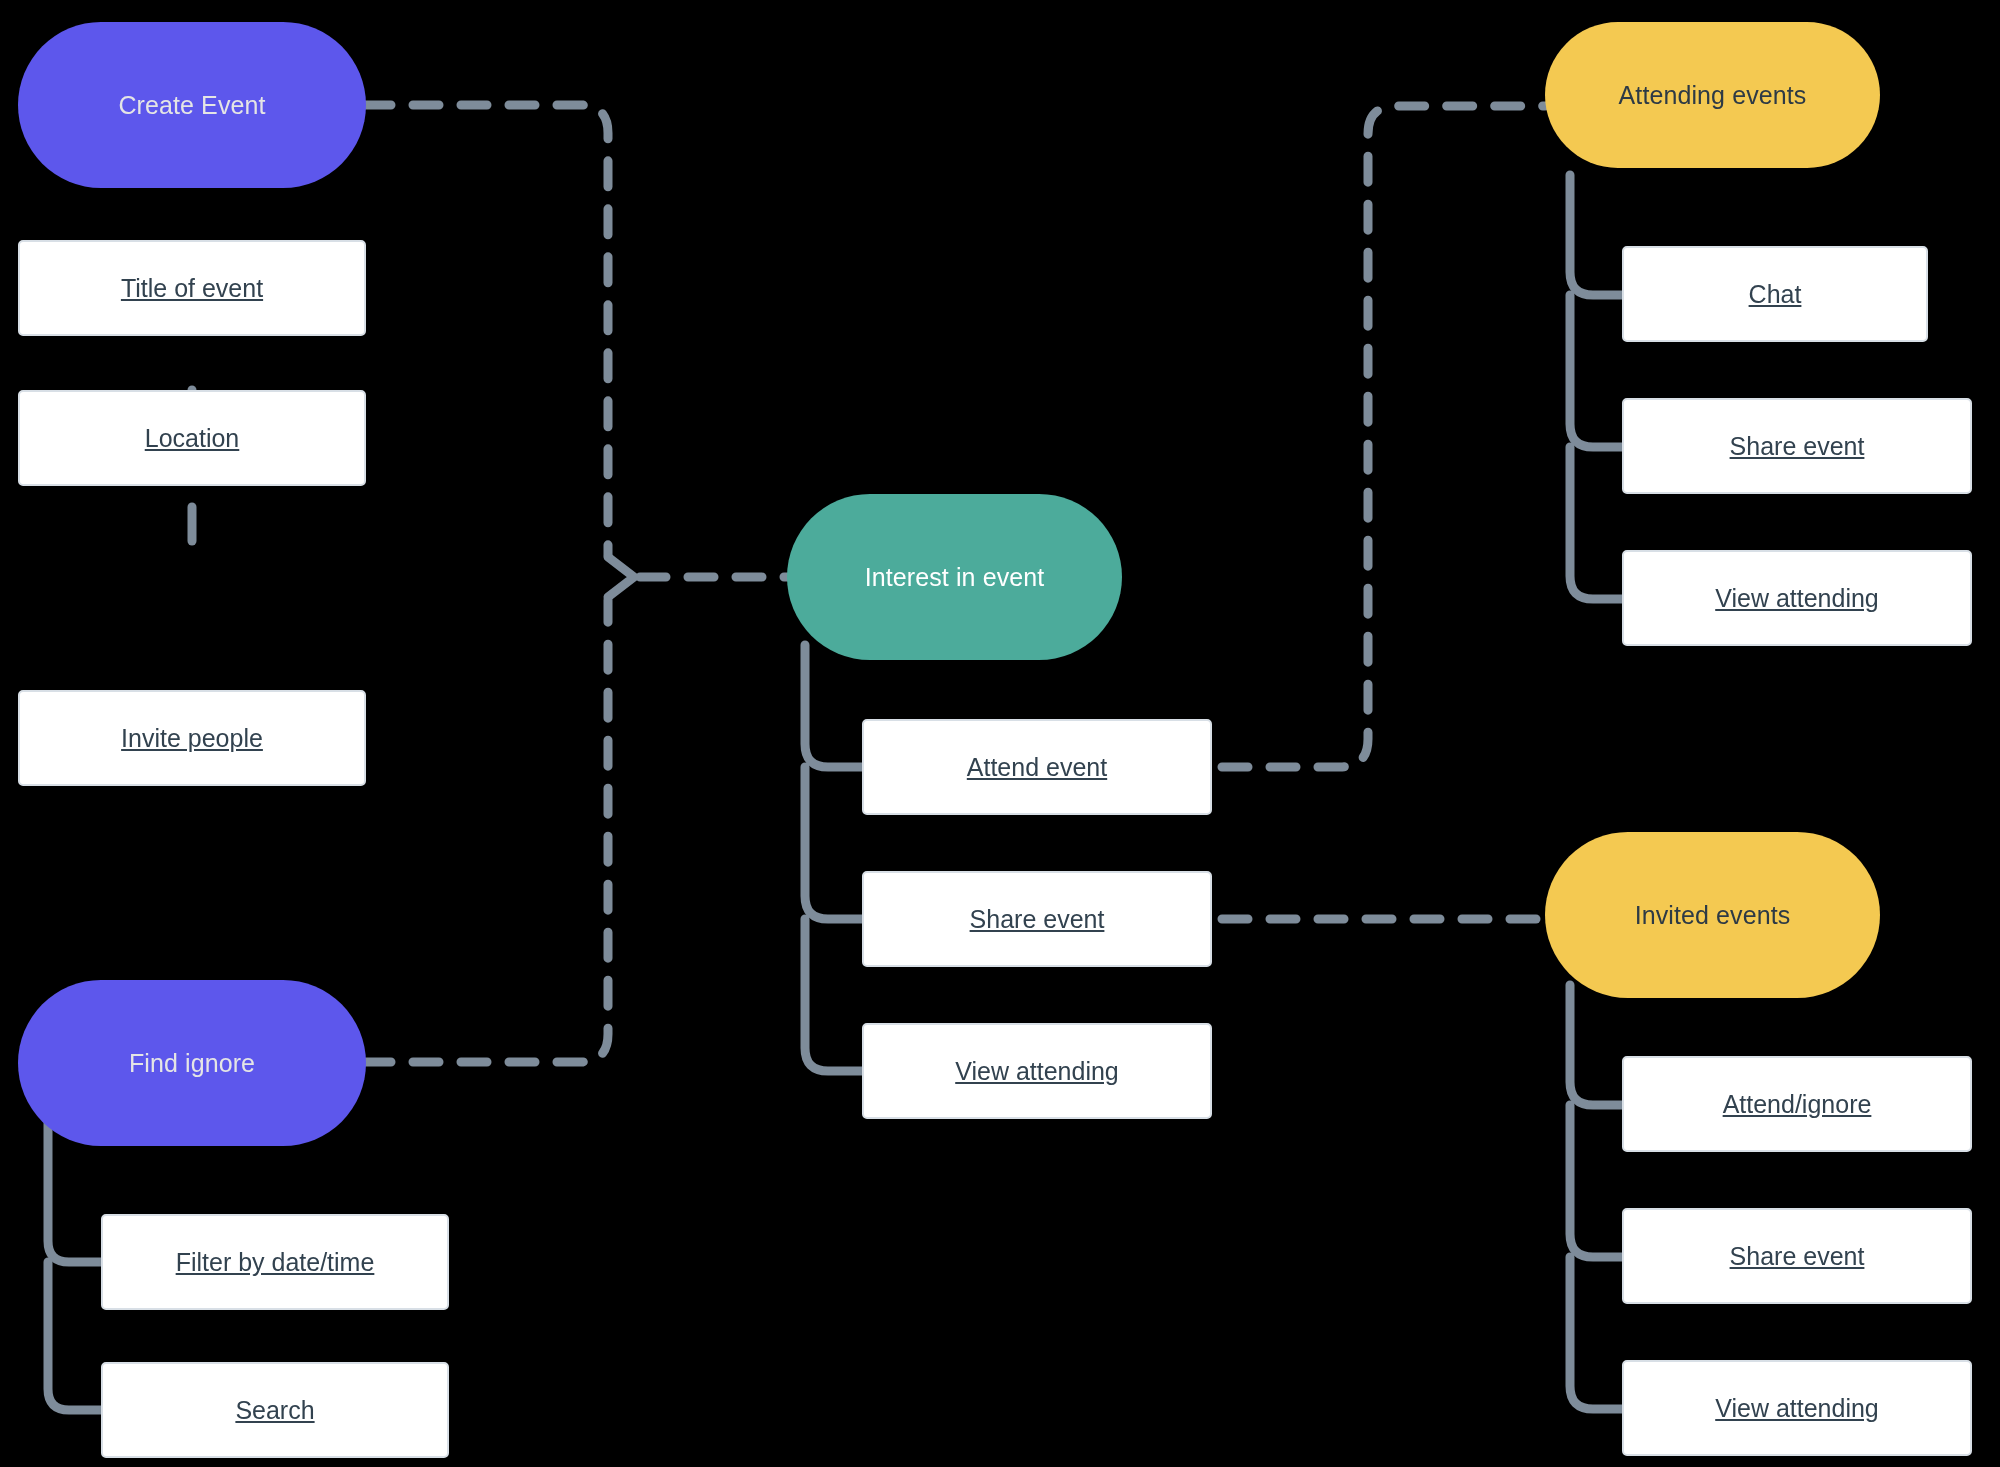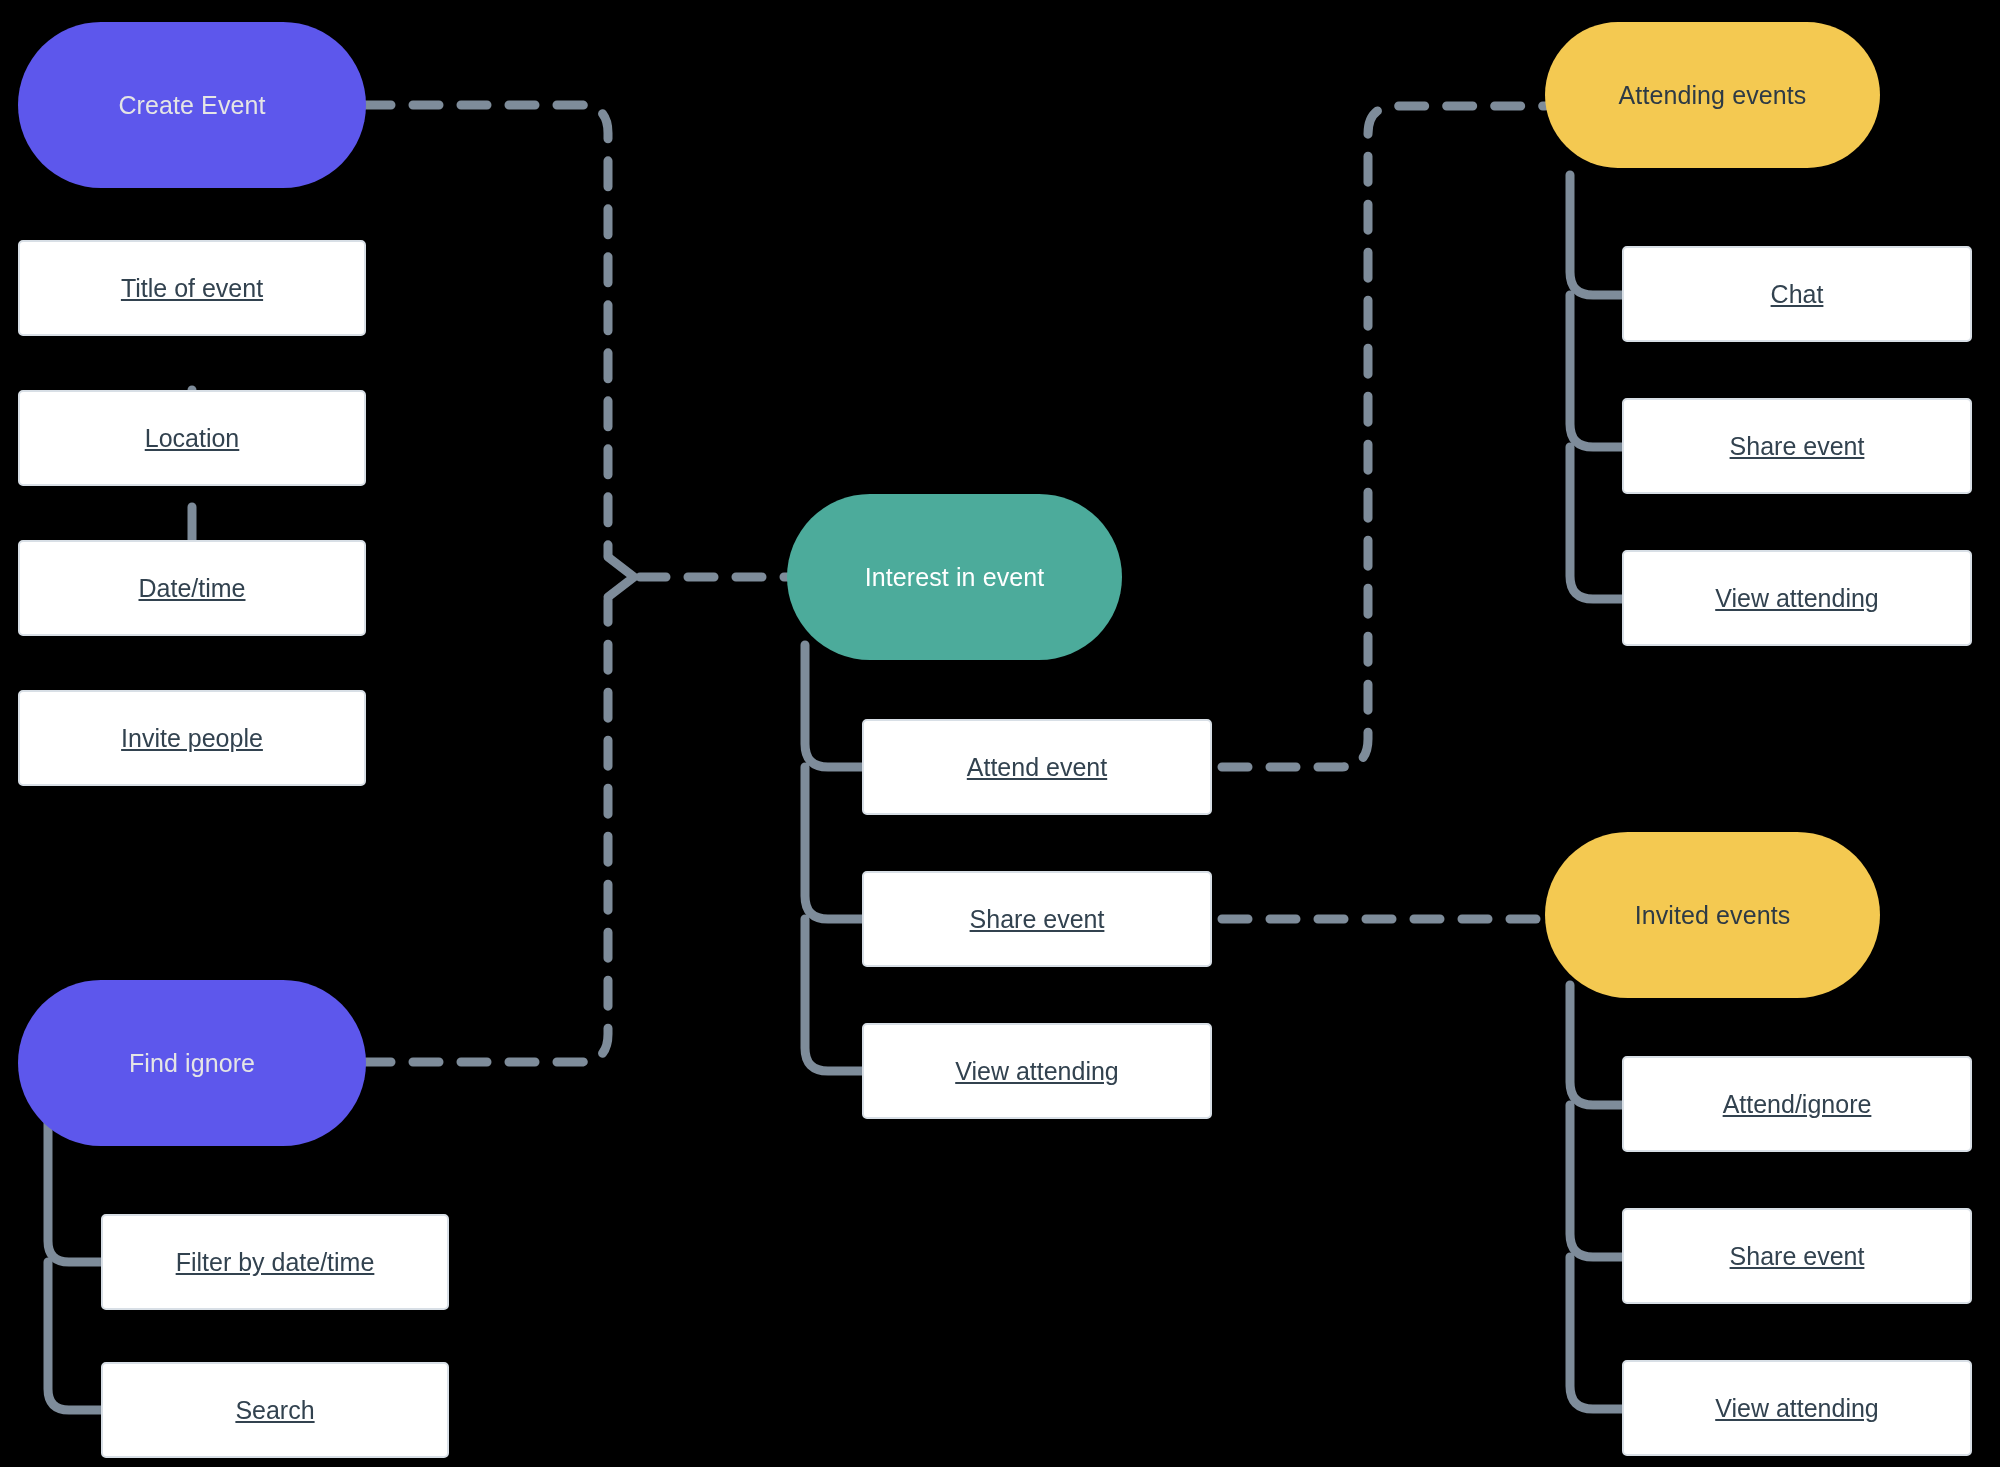--- a/index.html
+++ b/index.html
@@ -136,23 +136,20 @@
   </div>
 
   <div class="node rect" style="left:18px; top:240px; width:348px; height:96px;">
     <span>Title of event</span>
   </div>
 
   <div class="node rect" style="left:18px; top:390px; width:348px; height:96px;">
     <span>Location</span>
   </div>
 
-  <div class="node rect" style="left:18px; top:540px; width:348px; height:96px;">
-    <span>Date/time</span>
-  </div>
 
   <div class="node rect" style="left:18px; top:690px; width:348px; height:96px;">
     <span>Invite people</span>
   </div>
 
   <div class="node pill purple" style="left:18px; top:980px; width:348px; height:166px;">
     <span>Find ignore</span>
   </div>
 
   <div class="node rect" style="left:101px; top:1214px; width:348px; height:96px;">
@@ -176,21 +173,21 @@
   </div>
 
   <div class="node rect" style="left:862px; top:1023px; width:350px; height:96px;">
     <span>View attending</span>
   </div>
 
   <div class="node pill yellow" style="left:1545px; top:22px; width:335px; height:146px;">
     <span>Attending events</span>
   </div>
 
-  <div class="node rect" style="left:1622px; top:246px; width:350px; height:96px;">
+  <div class="node rect" style="left:1622px; top:246px; width:306px; height:96px;">
     <span>Chat</span>
   </div>
 
   <div class="node rect" style="left:1622px; top:398px; width:350px; height:96px;">
     <span>Share event</span>
   </div>
 
   <div class="node rect" style="left:1622px; top:550px; width:350px; height:96px;">
     <span>View attending</span>
   </div>

